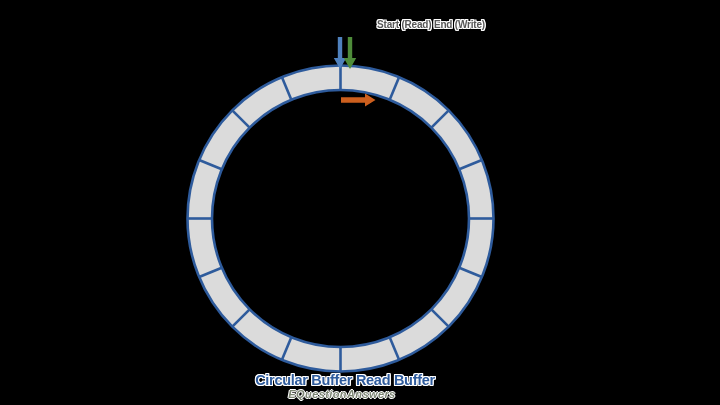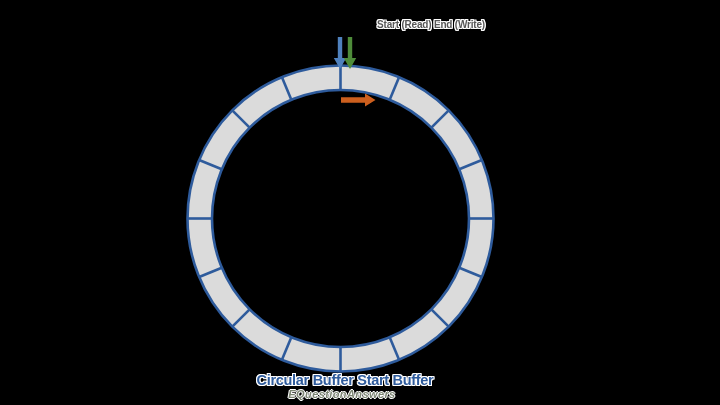--- a/index.html
+++ b/index.html
@@ -76,17 +76,17 @@
 
     <polygon points="337.8,37 342.2,37 342.2,58 346.2,58 340,69 333.8,58 337.8,58" fill="#4F81BD"></polygon>
 
     <polygon points="347.8,37 352.2,37 352.2,58 356.2,58 350,69 343.8,58 347.8,58" fill="#4E8C3A"></polygon>
 
     <polygon points="341,97.3 365,97.3 365,93.6 375.5,100 365,106.4 365,102.7 341,102.7" fill="#CC5F1E"></polygon>
   </svg>
 
   <div class="label top-label" style="color: rgb(87, 87, 87);">Start (Read) End (Write)</div>
 
-  <div class="label bottom-title" style="color: rgb(46, 91, 156);">Circular Buffer Start Buffer</div>
+  <div class="label bottom-title" style="color: rgb(46, 91, 156);">Circular Buffer Read Buffer</div>
 
   <div class="label watermark" style="color: rgb(125, 134, 116);">EQuestionAnswers</div>
 
 </div>
 
 </body></html>

